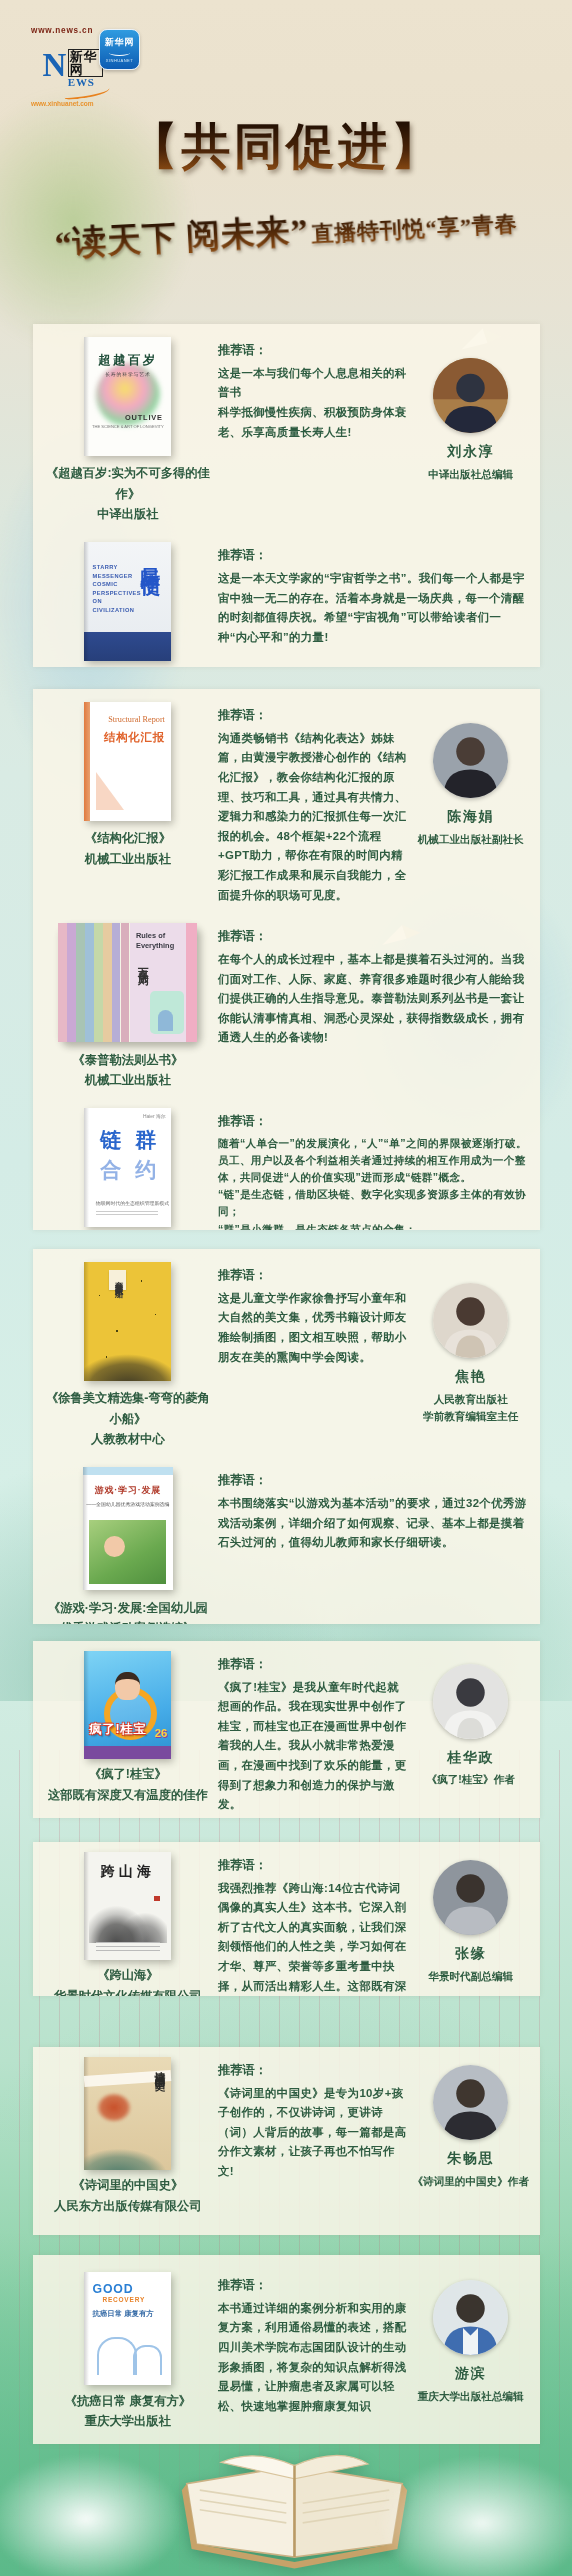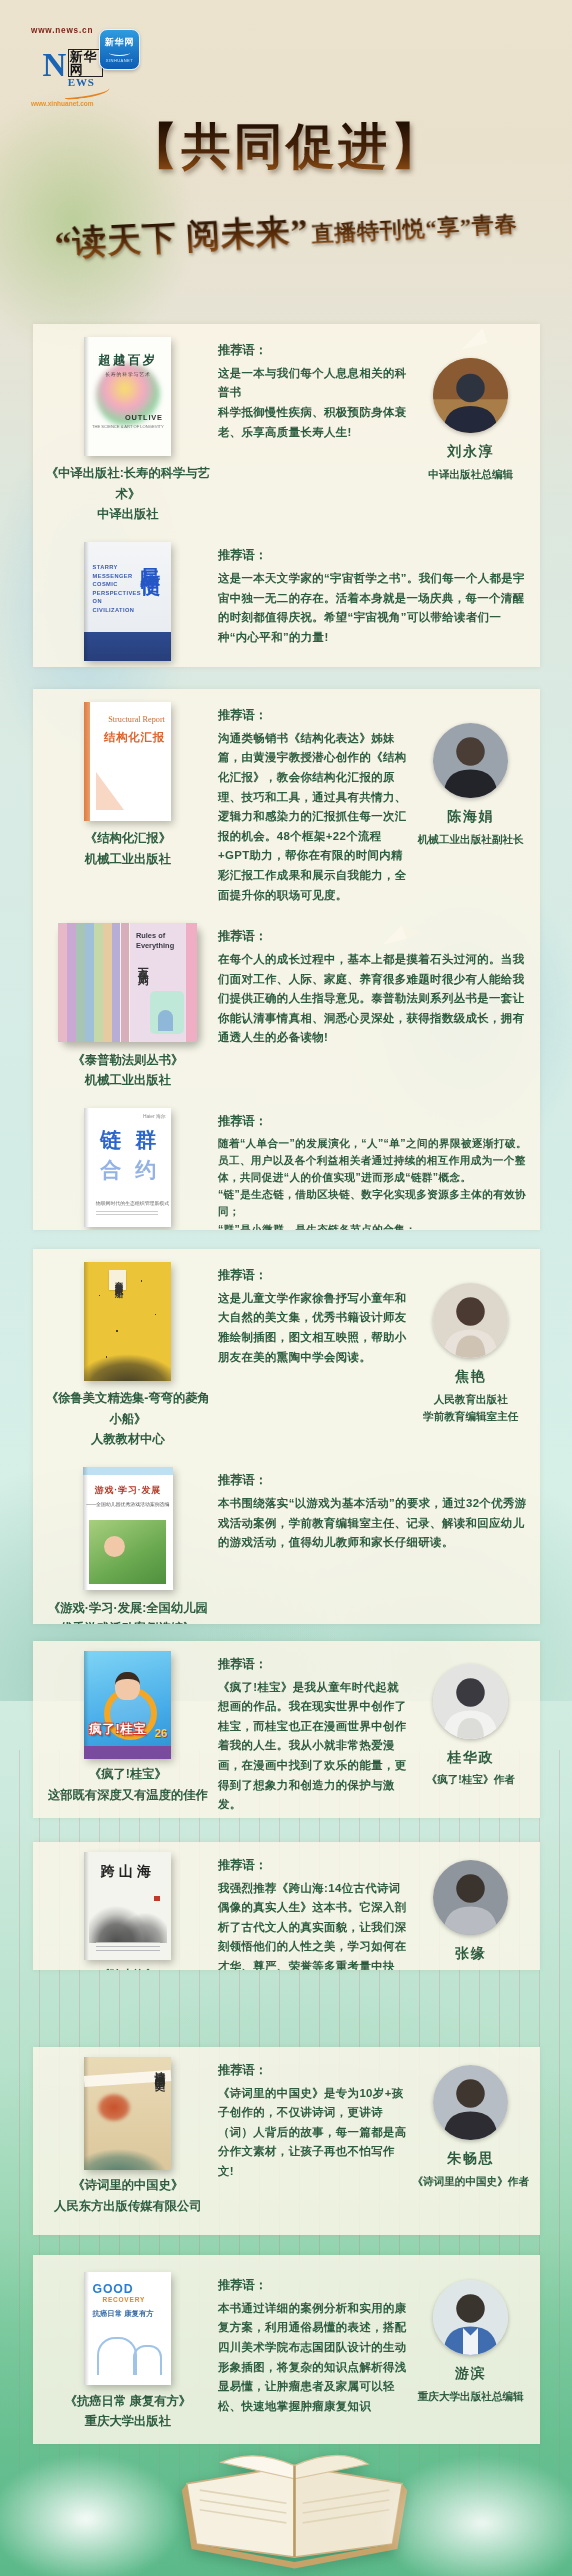--- a/index.html
+++ b/index.html
@@ -217,21 +217,21 @@
     <div class="row">
       <div class="col-l">
         <div class="cover c0">
           <div class="blob"></div>
           <div class="t1 cv-c">超越百岁</div>
           <div class="t2 cv-c">长寿的科学与艺术</div>
           <div class="en cv-c">OUTLIVE</div>
           <div class="en2 cv-c">THE SCIENCE &amp; ART OF LONGEVITY</div>
         </div>
         <div class="cap">
-          <div class="cap-t">《中译出版社:长寿的科学与艺术》</div>
+          <div class="cap-t">《超越百岁:实为不可多得的佳作》</div>
           <div class="cap-p">中译出版社</div>
         </div>
       </div>
       <div class="col-m">
         <div class="blurb-label">推荐语：</div>
         <div class="blurb">这是一本与我们每个人息息相关的科普书
 科学抵御慢性疾病、积极预防身体衰老、乐享高质量长寿人生!</div>
       </div>
       <div class="col-r">
         <div class="photo">
@@ -387,21 +387,21 @@
           <div class="face"></div>
         </div>
         <div class="cap">
           <div class="cap-t">《游戏·学习·发展:全国幼儿园
 优秀游戏活动案例选编》</div>
 
         </div>
       </div>
       <div class="col-m">
         <div class="blurb-label">推荐语：</div>
-        <div class="blurb">本书围绕落实“以游戏为基本活动”的要求，通过32个优秀游戏活动案例，学前教育编辑室主任、记录、解读和回应幼儿的游戏活动，值得幼儿教师和家长仔细研读。</div>
+        <div class="blurb">本书围绕落实“以游戏为基本活动”的要求，通过32个优秀游戏活动案例，详细介绍了如何观察、记录、基本上都是摸着石头过河的，值得幼儿教师和家长仔细研读。</div>
       </div>
     </div>
   </div>
 
   <div class="card" style="top:1641px;height:177px">
     <div class="row" style="padding-top:9.8px">
       <div class="col-l">
         <div class="cover c7" style="height:108px">
           <div class="ring"></div>
           <div class="head"></div>
@@ -426,21 +426,21 @@
               <path d="M14 100 Q14 62 50 62 Q86 62 86 100 Z" fill="#f2f2f0"></path>
               <path d="M32 100 Q32 72 50 72 Q68 72 68 100 Z" fill="#dcdcd8"></path>
             </svg>
         </div>
         <div class="rec-name">桂华政</div>
         <div class="rec-role">《疯了!桂宝》作者</div>
       </div>
     </div>
   </div>
 
-  <div class="card" style="top:1842px;height:128px">
+  <div class="card" style="top:1842px;height:154px">
     <div class="row" style="padding-top:9.8px">
       <div class="col-l">
         <div class="cover c8" style="height:108px">
           <div class="t">跨山海</div>
           <div class="mtn"></div>
           <div class="seal"></div>
           <div class="colo"></div>
         </div>
         <div class="cap" style="margin-top:5.7px">
           <div class="cap-t">《跨山海》</div>

